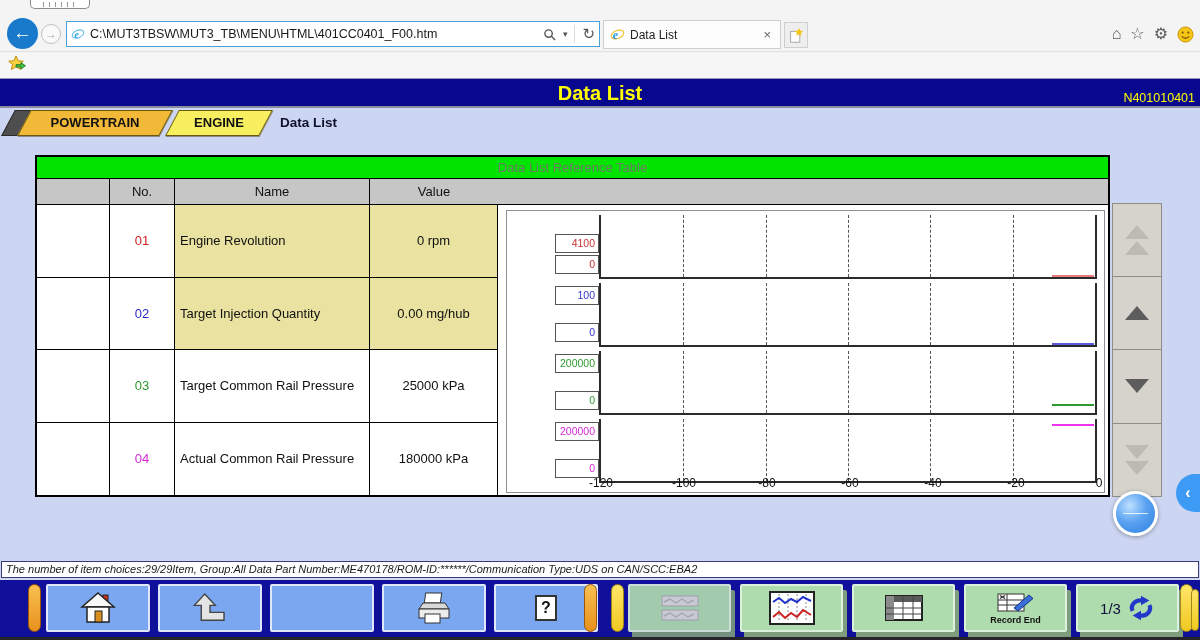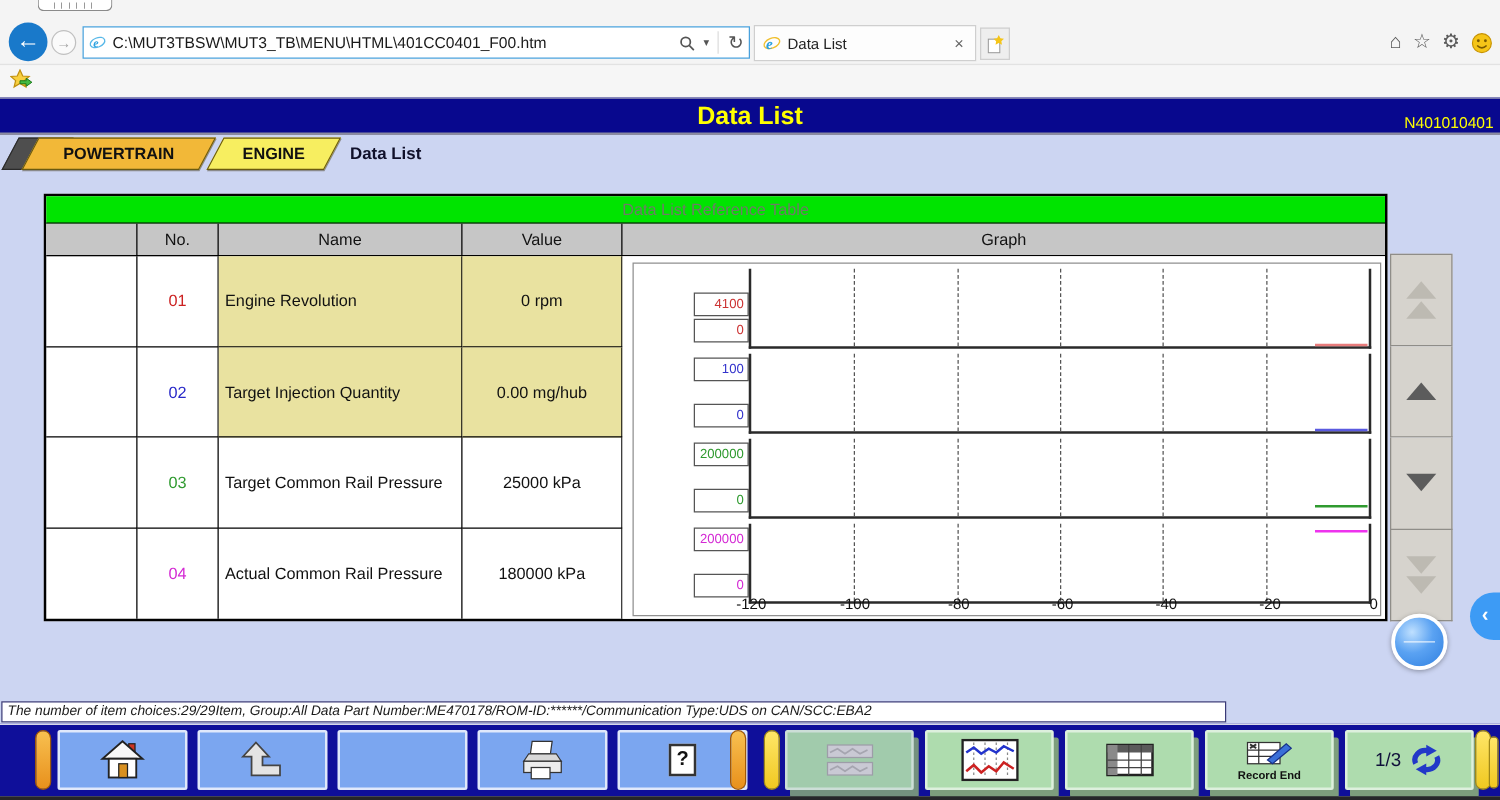--- a/index.html
+++ b/index.html
@@ -101,21 +101,21 @@
   
   .nav-sphere { position:absolute; left:1113px; top:491px; width:45px; height:45px; border-radius:50%;
           background:radial-gradient(circle at 35% 30%, #bfe0ff 0%, #5aa2f2 45%, #2f7fe0 100%);
           border:3px solid #fff; box-shadow:0 1px 4px rgba(0,0,0,.35); }
   .nav-sphere i { position:absolute; left:18%; top:48%; width:64%; height:1px; background:rgba(255,255,255,.8); }
   .edge-chevron { position:absolute; left:1176px; top:474px; width:24px; height:38px;
           background:#3d9bf5; border-radius:19px 0 0 19px; color:#fff; font-size:16px; font-weight:bold;
           display:flex; align-items:center; justify-content:center; }
 
   
-  .status-bar { position:absolute; left:1px; top:561px; width:980px; height:17px; background:#fff;
+  .status-bar { position:absolute; left:1px; top:561px; width:1198px; height:17px; background:#fff;
           border:1px solid #3a3a78; font-style:italic; font-size:11px; color:#1a1a1a;
           line-height:15px; padding-left:4px; white-space:nowrap; overflow:hidden; }
 
   
   .toolbar { position:absolute; left:0; top:579px; width:1200px; height:58px; background:#0f0f9a;
           border-top:1px solid #d8d8e8; }
   .cap { position:absolute; top:4px; width:13px; height:48px; border-radius:7px; }
   .cap-orange { background:linear-gradient(#f8c050,#e8901c); border:1px solid #a05808; }
   .cap-yellow { background:linear-gradient(#ffe668,#f0c820); border:1px solid #a08818; }
   .tb-btn { position:absolute; top:4px; height:48px; display:flex; flex-direction:column;
@@ -218,21 +218,20 @@
   </div>
 
   <div class="dtable">
     <div class="t-title">Data List Reference Table</div>
 
     <div class="t-head">
       <div class="hc w-chk"></div>
       <div class="hc w-no">No.</div>
       <div class="hc w-name">Name</div>
       <div class="hc w-val">Value</div>
-      <div class="hc w-graph">Graph</div>
     </div>
 
     <div class="t-body">
       <div class="t-row">
         <div class="bc c-chk"></div>
         <div class="bc c-no c-no-txt">
             <span class="row-no" style="color: rgb(204, 34, 34);">01</span>
           </div>
         <div class="bc c-name hl">Engine Revolution</div>
         <div class="bc c-value hl">0 rpm</div>

